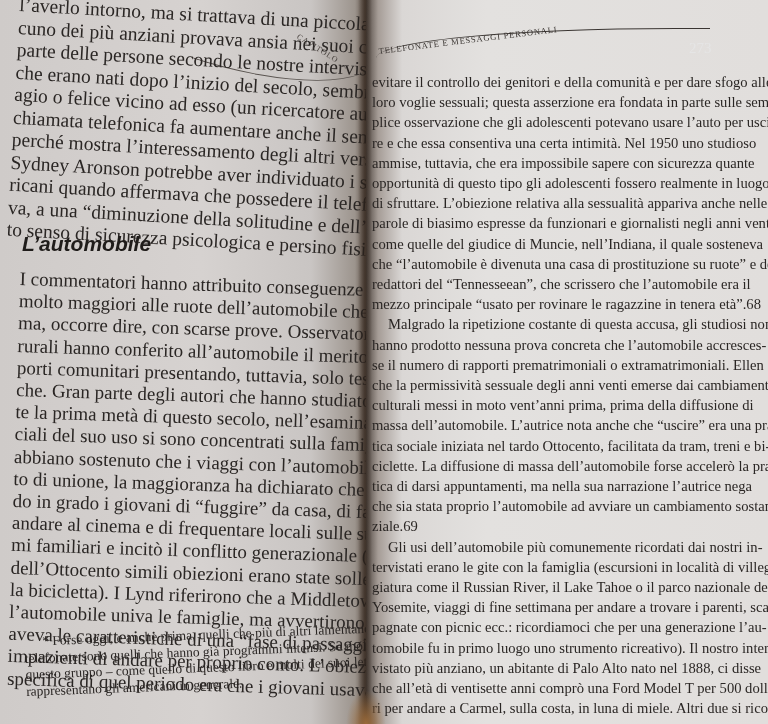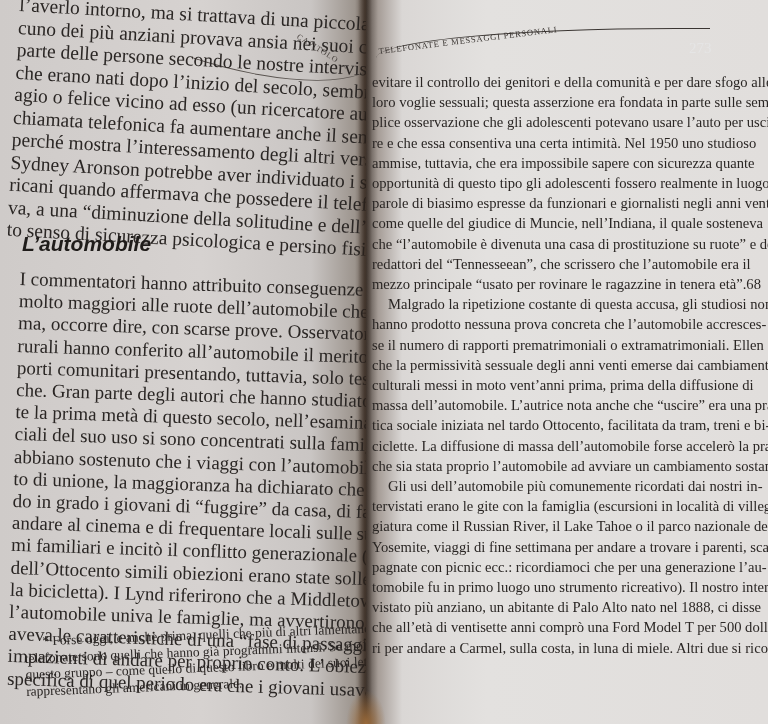--- a/index.html
+++ b/index.html
@@ -158,35 +158,38 @@
   <div class="running-head-right">TELEFONATE E MESSAGGI PERSONALI</div>
   <div class="page-number">273</div>
 
   <div class="right-text">
     <p>evitare il controllo dei genitori e della comunità e per dare sfogo alle</p>
     <p>loro voglie sessuali; questa asserzione era fondata in parte sulle sem-</p>
     <p>plice osservazione che gli adolescenti potevano usare l’auto per usci-</p>
     <p>re e che essa consentiva una certa intimità. Nel 1950 uno studioso</p>
     <p>ammise, tuttavia, che era impossibile sapere con sicurezza quante</p>
     <p>opportunità di questo tipo gli adolescenti fossero realmente in luogo</p>
+    <p>di sfruttare. L’obiezione relativa alla sessualità appariva anche nelle</p>
     <p>parole di biasimo espresse da funzionari e giornalisti negli anni venti,</p>
     <p>come quelle del giudice di Muncie, nell’Indiana, il quale sosteneva</p>
     <p>che “l’automobile è divenuta una casa di prostituzione su ruote” e dei</p>
     <p>redattori del “Tennesseean”, che scrissero che l’automobile era il</p>
     <p class="last">mezzo principale “usato per rovinare le ragazzine in tenera età”.68</p>
 
     <p class="indent">Malgrado la ripetizione costante di questa accusa, gli studiosi non</p>
     <p>hanno prodotto nessuna prova concreta che l’automobile accresces-</p>
     <p>se il numero di rapporti prematrimoniali o extramatrimoniali. Ellen</p>
     <p>che la permissività sessuale degli anni venti emerse dai cambiamenti</p>
     <p>culturali messi in moto vent’anni prima, prima della diffusione di</p>
     <p>massa dell’automobile. L’autrice nota anche che “uscire” era una pra-</p>
     <p>tica sociale iniziata nel tardo Ottocento, facilitata da tram, treni e bi-</p>
     <p>ciclette. La diffusione di massa dell’automobile forse accelerò la pra-</p>
+    <p>tica di darsi appuntamenti, ma nella sua narrazione l’autrice nega</p>
     <p>che sia stata proprio l’automobile ad avviare un cambiamento sostan-</p>
+    <p class="last">ziale.69</p>
 
     <p class="indent">Gli usi dell’automobile più comunemente ricordati dai nostri in-</p>
     <p>tervistati erano le gite con la famiglia (escursioni in località di villeg-</p>
     <p>giatura come il Russian River, il Lake Tahoe o il parco nazionale dello</p>
     <p>Yosemite, viaggi di fine settimana per andare a trovare i parenti, scam-</p>
     <p>pagnate con picnic ecc.: ricordiamoci che per una generazione l’au-</p>
     <p>tomobile fu in primo luogo uno strumento ricreativo). Il nostro inter-</p>
     <p>vistato più anziano, un abitante di Palo Alto nato nel 1888, ci disse</p>
     <p>che all’età di ventisette anni comprò una Ford Model T per 500 dolla-</p>
     <p>ri per andare a Carmel, sulla costa, in luna di miele. Altri due si ricor-</p>

